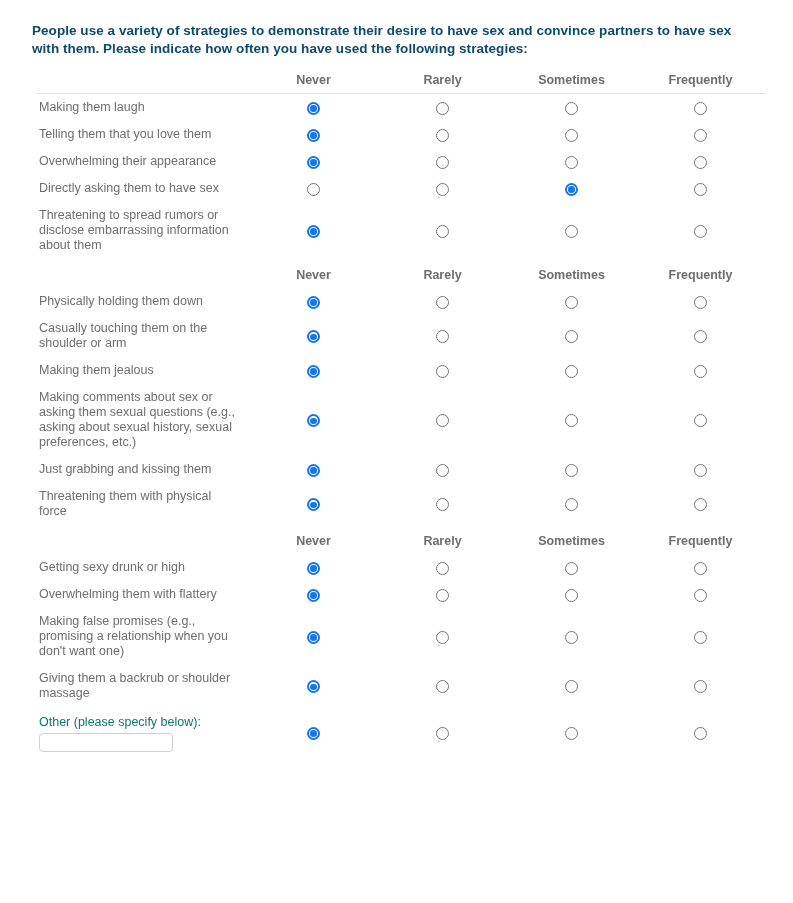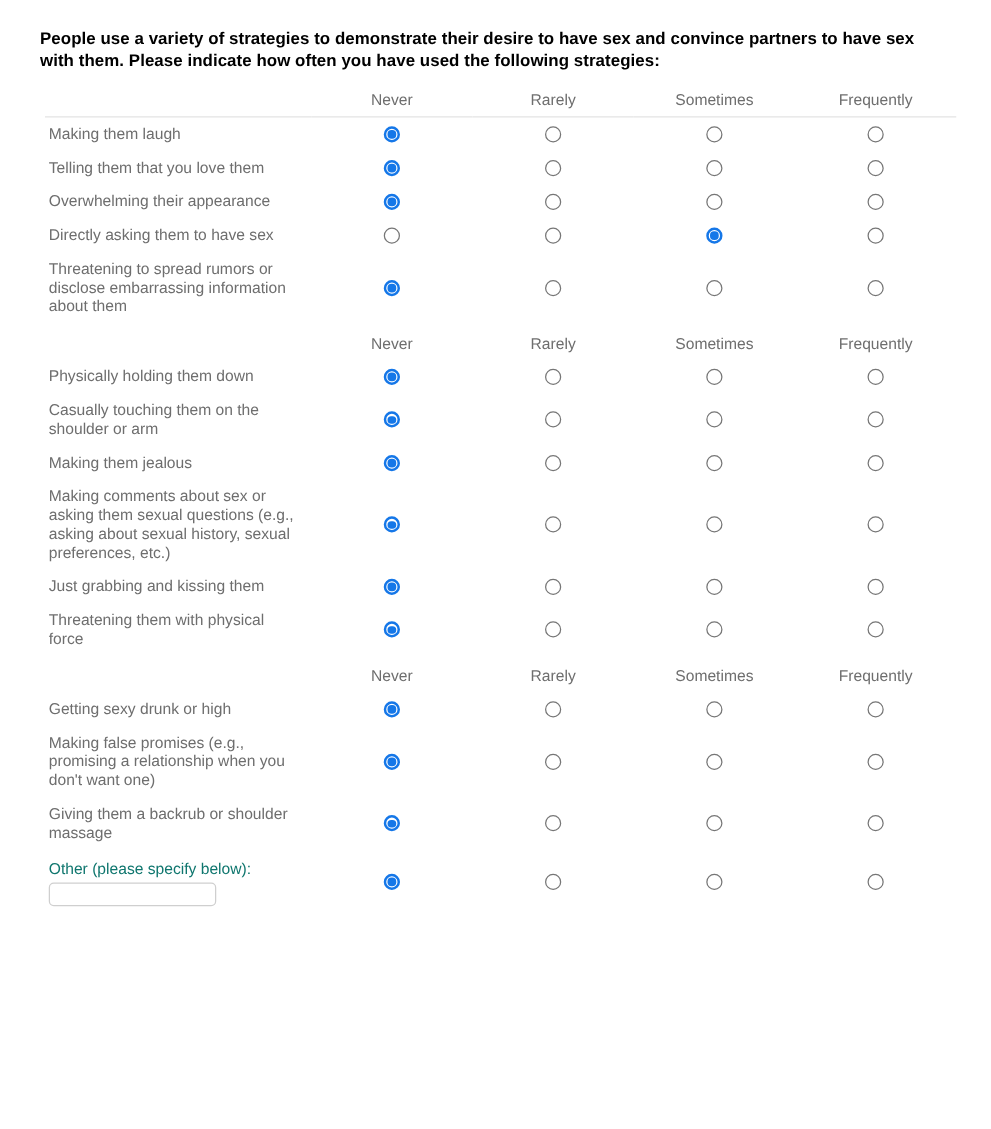--- a/index.html
+++ b/index.html
@@ -22,21 +22,21 @@
 
   
   .question-prompt {
     position: absolute;
     left: 32px;
     top: 22px;
     width: 716px;
     font-size: 13.5px;
     font-weight: bold;
     line-height: 18px;
-    color: #000000;
+    color: #0c4a6e;
     letter-spacing: 0.05px;
   }
 
   
   .matrix {
     position: absolute;
     left: 36px;
     top: 70px;
     width: 729px;
     border-collapse: collapse;
@@ -47,21 +47,21 @@
 
   .matrix th, .matrix td {
     padding: 0;
     margin: 0;
     vertical-align: middle;
   }
 
   
   .hdr-row th {
     font-size: 12.5px;
-    font-weight: normal;
+    font-weight: bold;
     color: #6e6e6e;
     text-align: center;
     height: 21px;
     line-height: 21px;
     padding-bottom: 2px;
   }
   .hdr-row.with-rule th {
     border-bottom: 1px solid #e3e3e3;
   }
   .hdr-row th.lbl { border-bottom: 1px solid #e3e3e3; }
@@ -253,20 +253,27 @@
           <th>Frequently</th>
         </tr>
         <tr class="stmt-row">
           <td class="lbl">Getting sexy drunk or high</td>
           <td class="opt"><span class="radio checked" role="radio" aria-checked="true"></span></td>
           <td class="opt"><span class="radio" role="radio" aria-checked="false"></span></td>
           <td class="opt"><span class="radio" role="radio" aria-checked="false"></span></td>
           <td class="opt"><span class="radio" role="radio" aria-checked="false"></span></td>
         </tr>
         <tr class="stmt-row">
+          <td class="lbl">Overwhelming them with flattery</td>
+          <td class="opt"><span class="radio checked" role="radio" aria-checked="true"></span></td>
+          <td class="opt"><span class="radio" role="radio" aria-checked="false"></span></td>
+          <td class="opt"><span class="radio" role="radio" aria-checked="false"></span></td>
+          <td class="opt"><span class="radio" role="radio" aria-checked="false"></span></td>
+        </tr>
+        <tr class="stmt-row">
           <td class="lbl">Making false promises (e.g., promising a relationship when you don't want one)</td>
           <td class="opt"><span class="radio checked" role="radio" aria-checked="true"></span></td>
           <td class="opt"><span class="radio" role="radio" aria-checked="false"></span></td>
           <td class="opt"><span class="radio" role="radio" aria-checked="false"></span></td>
           <td class="opt"><span class="radio" role="radio" aria-checked="false"></span></td>
         </tr>
         <tr class="stmt-row">
           <td class="lbl">Giving them a backrub or shoulder massage</td>
           <td class="opt"><span class="radio checked" role="radio" aria-checked="true"></span></td>
           <td class="opt"><span class="radio" role="radio" aria-checked="false"></span></td>

